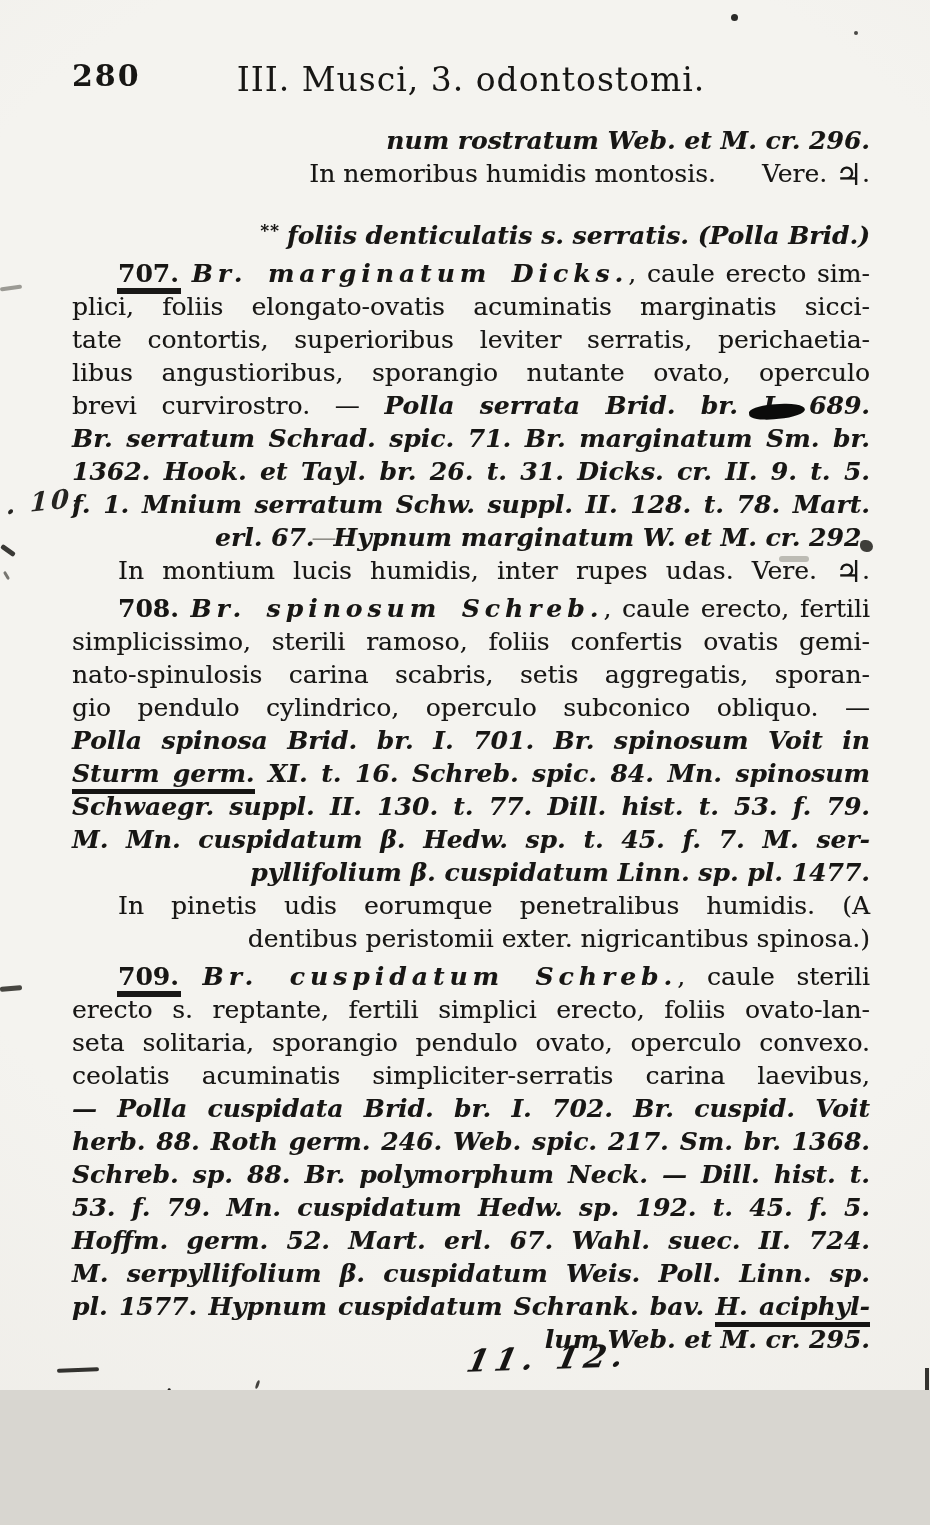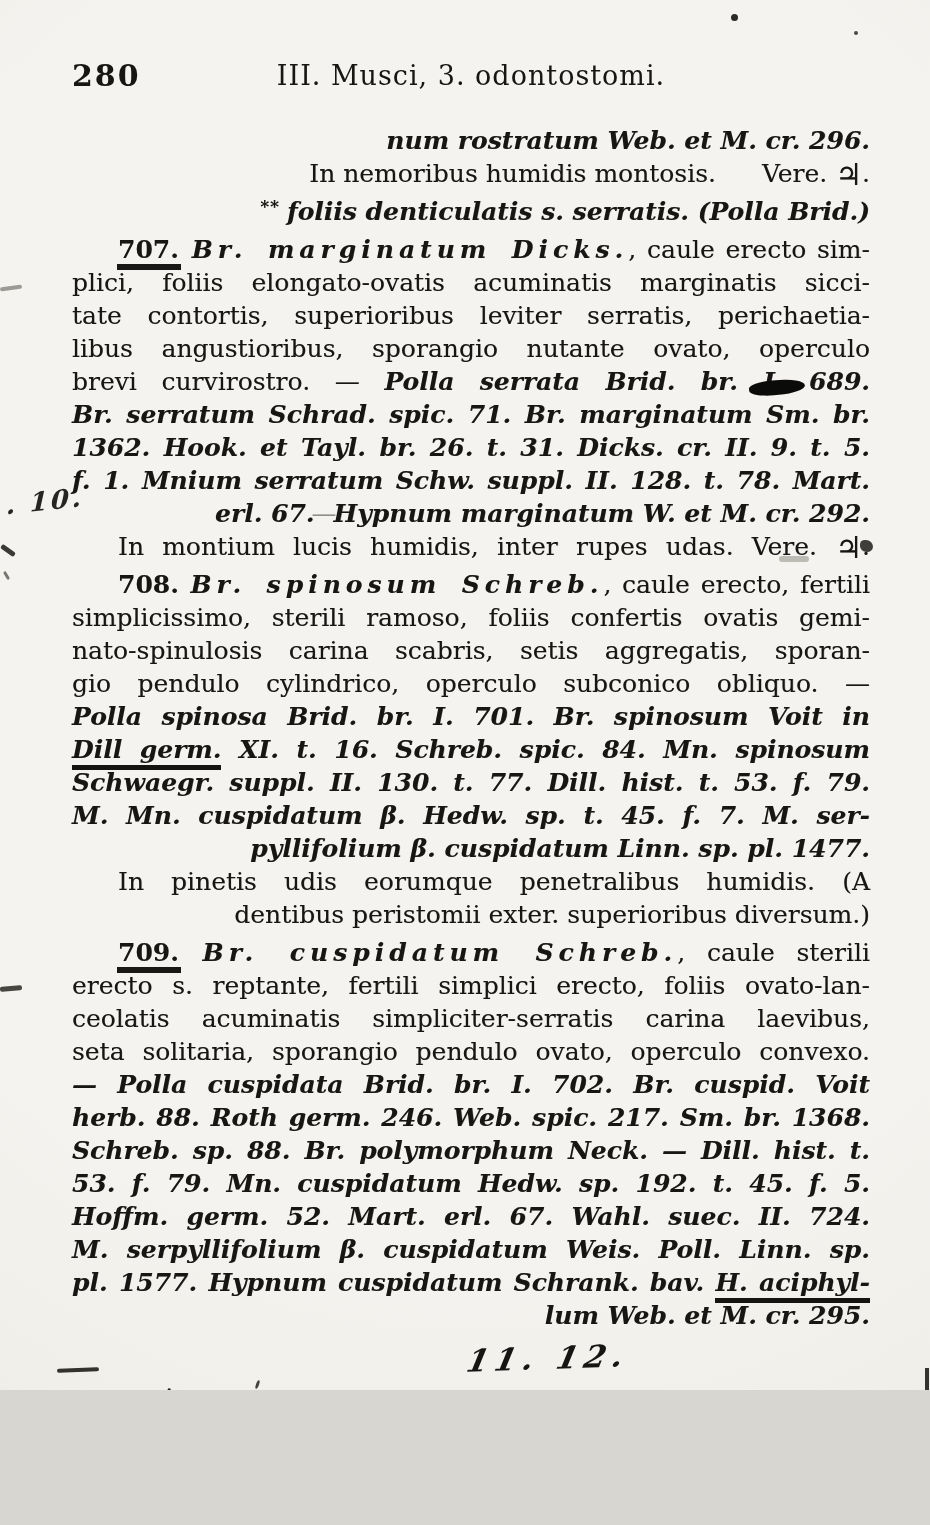--- a/index.html
+++ b/index.html
@@ -15,34 +15,34 @@
     padding-left:44px;
   }
   
   .header{position:absolute;top:56px;left:72px;width:798px;height:42px;}
   .pagenum{
     position:absolute;left:0;top:2px;
     font-size:30px;font-weight:bold;letter-spacing:2px;
   }
   .running-title{
     display:block;text-align:center;
-    font-size:27px;letter-spacing:1px;
+    font-size:33px;letter-spacing:1px;
     padding-top:4px;
   }
   
   .text-block{
     position:absolute;top:124px;left:72px;width:798px;
     font-size:25px;line-height:33px;
     text-shadow:0.3px 0.3px 0 rgba(22,21,19,0.35);
     hyphens:none;
   }
   .line{display:block;min-height:33px;text-align:right;}
   .line.j{text-align:justify;text-align-last:justify;text-justify:inter-word;}
   .line.ind1{text-indent:46px;}
-  .line.ind2{text-indent:78px;}
+  .line.ind2{text-indent:78px;margin-top:24px;}
   .line.para{margin-top:5px;}
   
   .seg-r{font-style:normal;}
   .seg-rg{margin-left:46px;}
   .seg-i,.seg-iu,.seg-bl{font-style:italic;font-weight:bold;}
   .seg-b{font-weight:bold;}
   .seg-n{
     font-weight:bold;
     border-bottom:6px solid #191817;
     padding:0 2px 0 1px;margin-left:-1px;
@@ -119,30 +119,30 @@
       <div class="line j"><span class="seg-i">Br. serratum Schrad. spic. 71. Br. marginatum Sm. br.</span></div>
       <div class="line j"><span class="seg-i">1362. Hook. et Tayl. br. 26. t. 31. Dicks. cr. II. 9. t. 5.</span></div>
       <div class="line j"><span class="seg-i">f. 1. Mnium serratum Schw. suppl. II. 128. t. 78. Mart.</span></div>
       <div class="line"><span class="seg-i">erl. 67.</span><span class="seg-sm">—</span><span class="seg-i">Hypnum marginatum W. et M. cr. 292.</span></div>
       <div class="line j ind1"><span class="seg-r">In montium lucis humidis, inter rupes udas. Vere. </span><span class="seg-jp">♃</span><span class="seg-r">.</span></div>
       <div class="line j ind1 para"><span class="seg-b">708. </span><span class="seg-sp">Br. spinosum Schreb.</span><span class="seg-r">, caule erecto, fertili</span></div>
       <div class="line j"><span class="seg-r">simplicissimo, sterili ramoso, foliis confertis ovatis gemi-</span></div>
       <div class="line j"><span class="seg-r">nato-spinulosis carina scabris, setis aggregatis, sporan-</span></div>
       <div class="line j"><span class="seg-r">gio pendulo cylindrico, operculo subconico obliquo. —</span></div>
       <div class="line j"><span class="seg-i">Polla spinosa Brid. br. I. 701. Br. spinosum Voit in</span></div>
-      <div class="line j"><span class="seg-iu">Dill germ.</span><span class="seg-i"> XI. t. 16. Schreb. spic. 84. Mn. spinosum</span></div>
+      <div class="line j"><span class="seg-iu">Sturm germ.</span><span class="seg-i"> XI. t. 16. Schreb. spic. 84. Mn. spinosum</span></div>
       <div class="line j"><span class="seg-i">Schwaegr. suppl. II. 130. t. 77. Dill. hist. t. 53. f. 79.</span></div>
       <div class="line j"><span class="seg-i">M. Mn. cuspidatum β. Hedw. sp. t. 45. f. 7. M. ser-</span></div>
       <div class="line"><span class="seg-i">pyllifolium β. cuspidatum Linn. sp. pl. 1477.</span></div>
       <div class="line j ind1"><span class="seg-r">In pinetis udis eorumque penetralibus humidis. (A</span></div>
-      <div class="line"><span class="seg-r">dentibus peristomii exter. superioribus diversum.)</span></div>
+      <div class="line"><span class="seg-r">dentibus peristomii exter. nigricantibus spinosa.)</span></div>
       <div class="line j ind1 para"><span class="seg-n">709.</span><span class="seg-r"> </span><span class="seg-sp">Br. cuspidatum Schreb.</span><span class="seg-r">, caule sterili</span></div>
       <div class="line j"><span class="seg-r">erecto s. reptante, fertili simplici erecto, foliis ovato-lan-</span></div>
+      <div class="line j"><span class="seg-r">seta solitaria, sporangio pendulo ovato, operculo convexo.</span></div>
       <div class="line j"><span class="seg-r">ceolatis acuminatis simpliciter-serratis carina laevibus,</span></div>
-      <div class="line j"><span class="seg-r">seta solitaria, sporangio pendulo ovato, operculo convexo.</span></div>
       <div class="line j"><span class="seg-i">— Polla cuspidata Brid. br. I. 702. Br. cuspid. Voit</span></div>
       <div class="line j"><span class="seg-i">herb. 88. Roth germ. 246. Web. spic. 217. Sm. br. 1368.</span></div>
       <div class="line j"><span class="seg-i">Schreb. sp. 88. Br. polymorphum Neck. — Dill. hist. t.</span></div>
       <div class="line j"><span class="seg-i">53. f. 79. Mn. cuspidatum Hedw. sp. 192. t. 45. f. 5.</span></div>
       <div class="line j"><span class="seg-i">Hoffm. germ. 52. Mart. erl. 67. Wahl. suec. II. 724.</span></div>
       <div class="line j"><span class="seg-i">M. serpyllifolium β. cuspidatum Weis. Poll. Linn. sp.</span></div>
       <div class="line j"><span class="seg-i">pl. 1577. Hypnum cuspidatum Schrank. bav. </span><span class="seg-iu">H. aciphyl-</span></div>
       <div class="line"><span class="seg-i">lum Web. et M. cr. 295.</span></div>
     </div>
 

